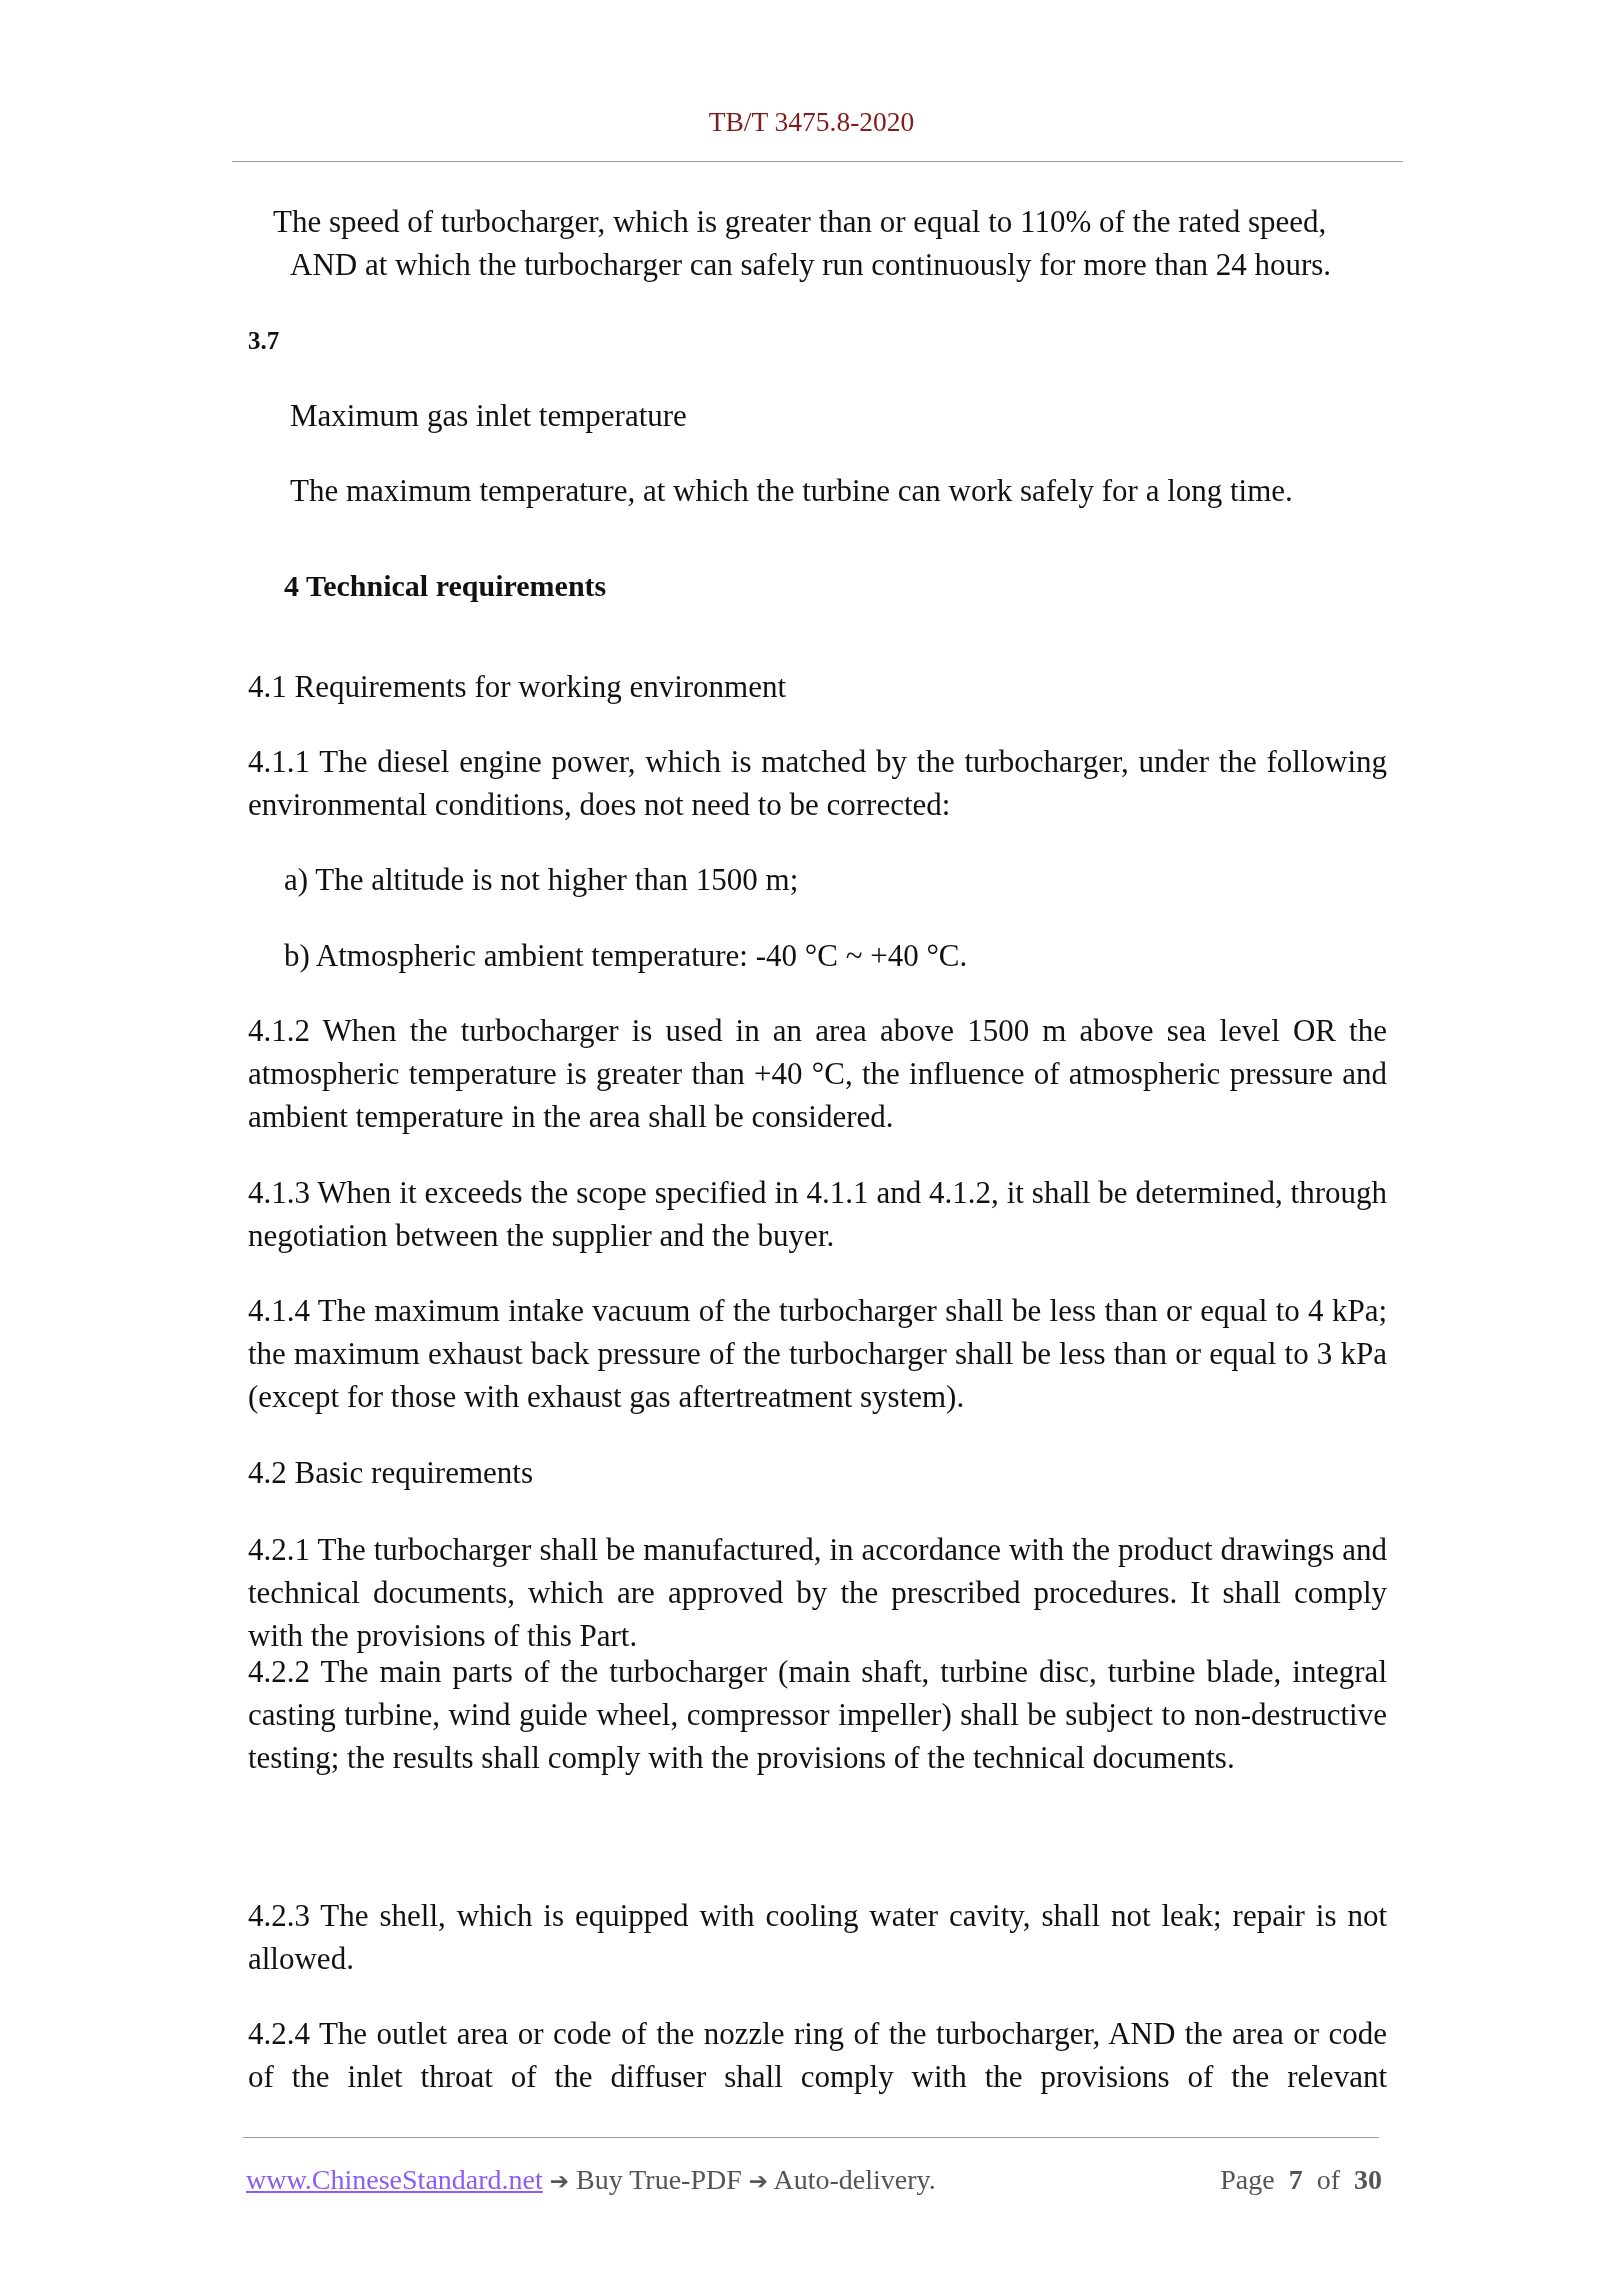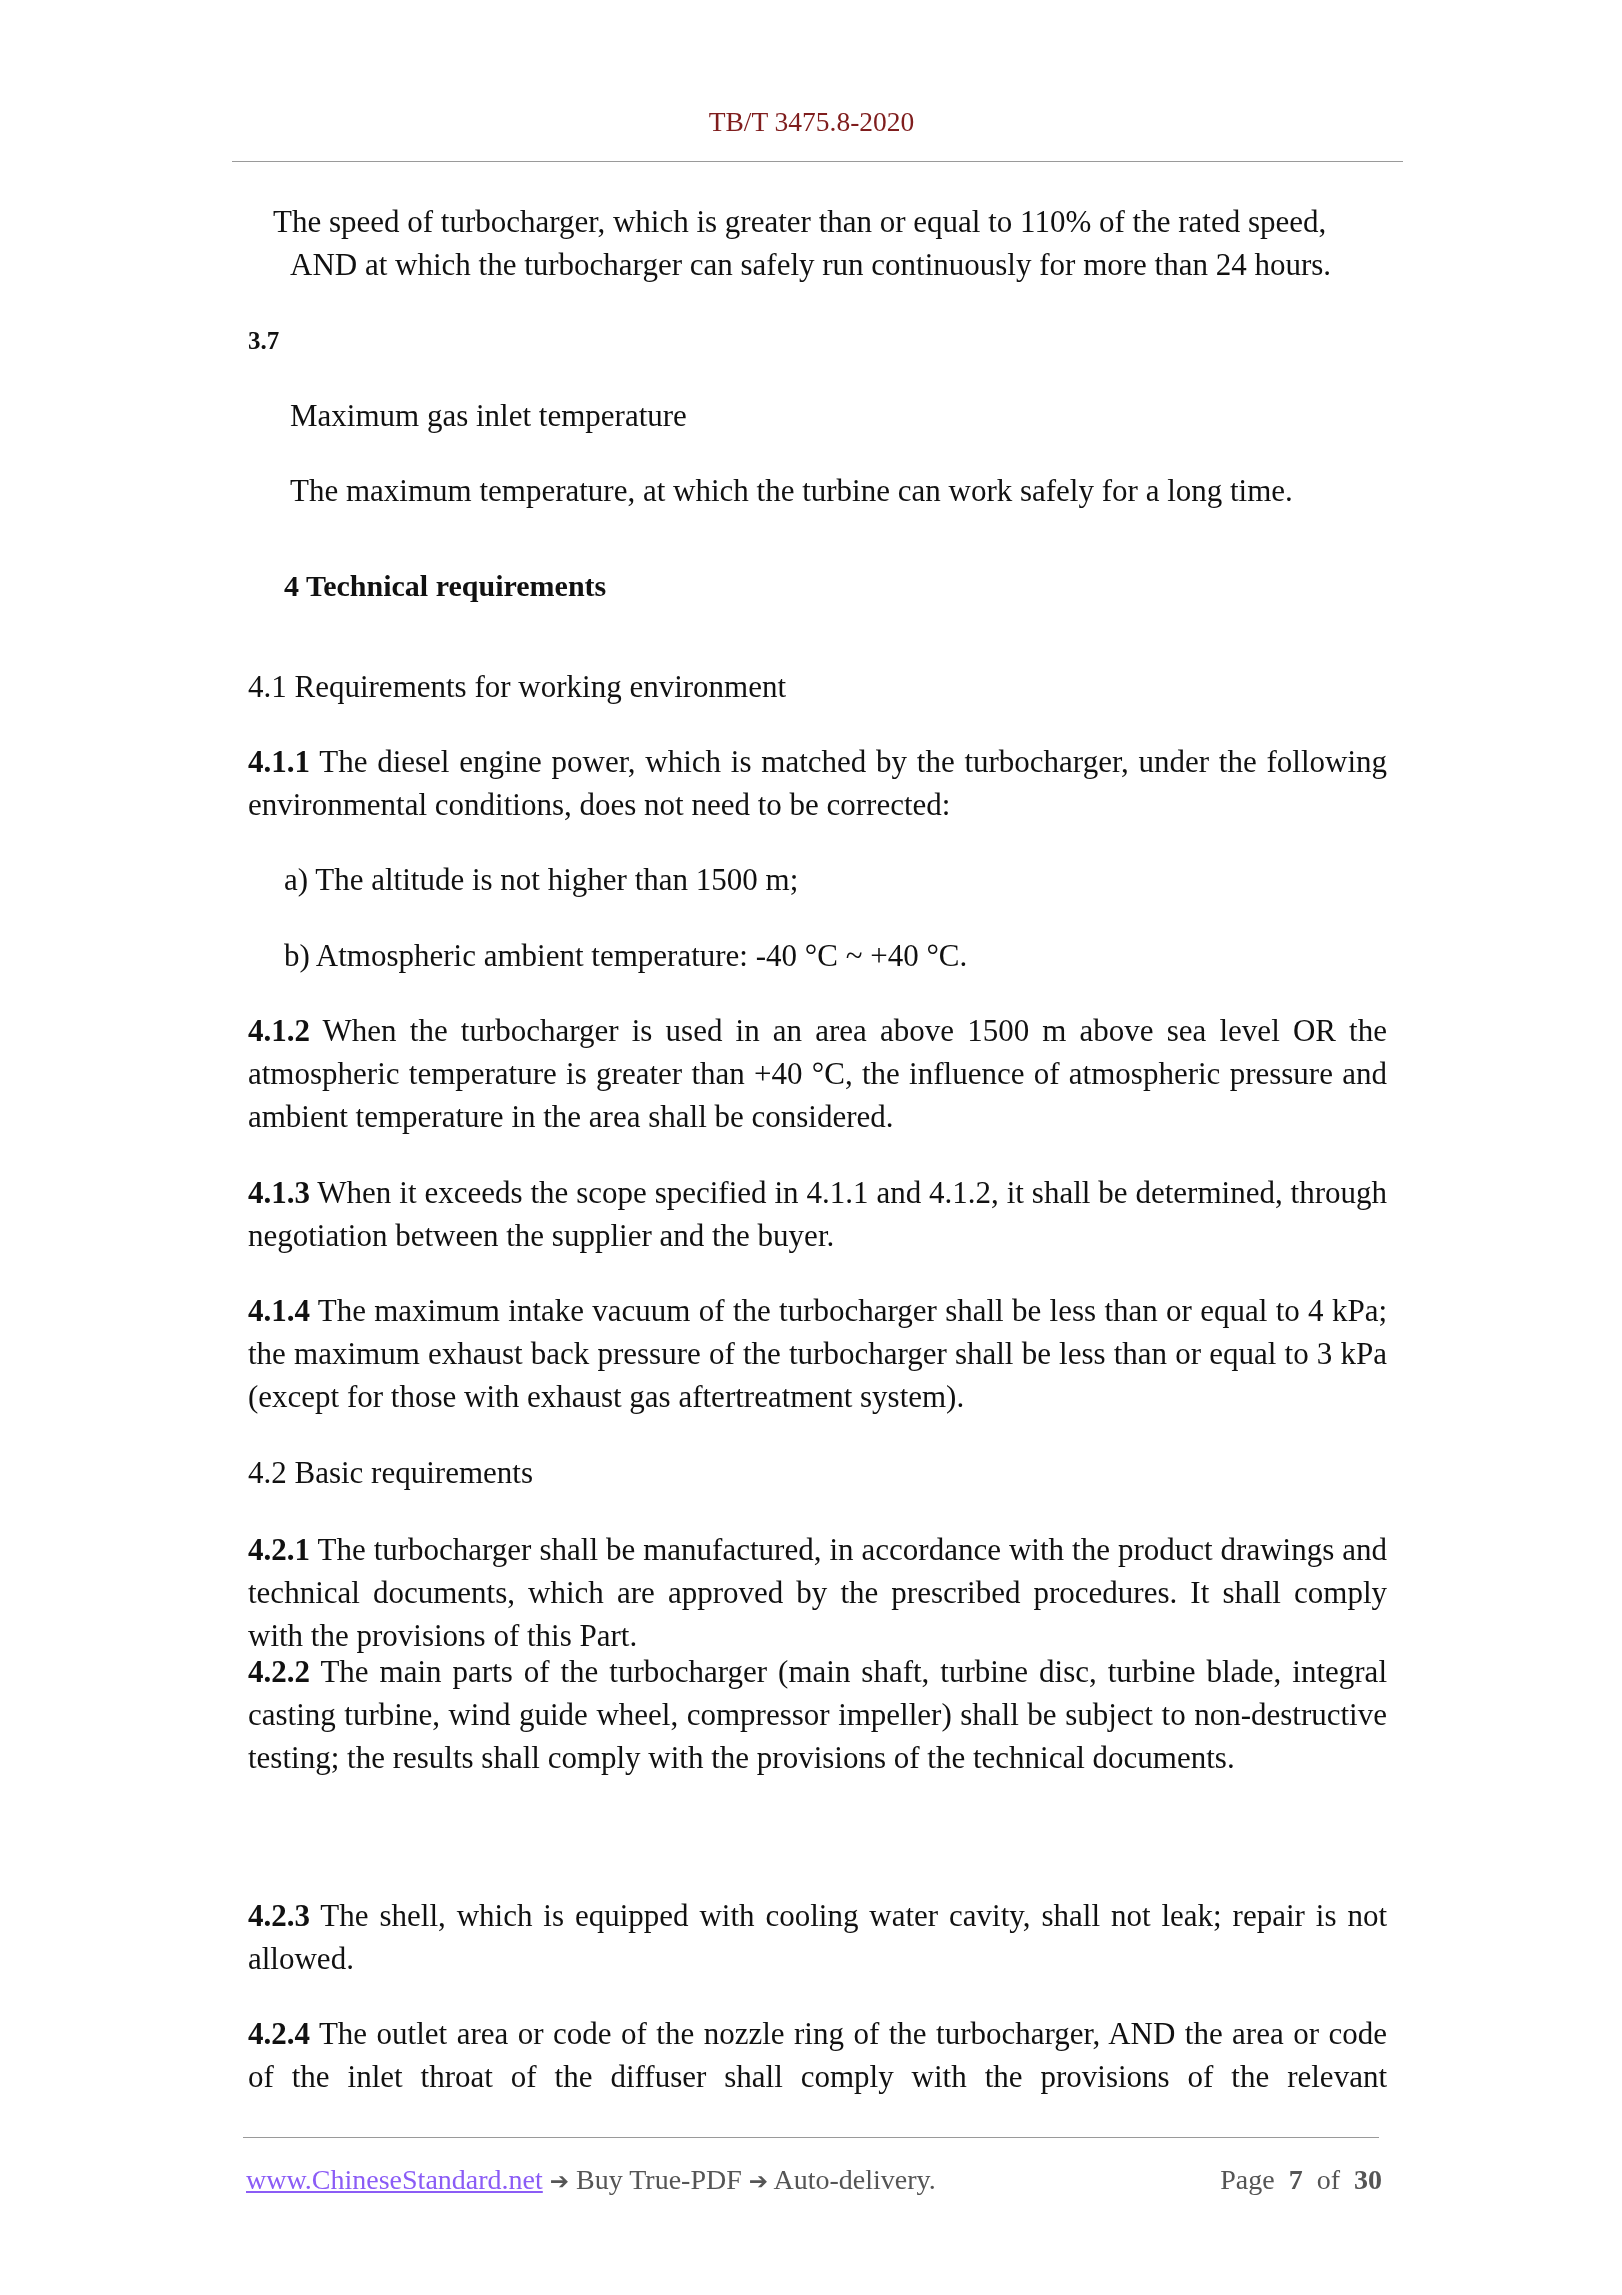--- a/index.html
+++ b/index.html
@@ -17,21 +17,21 @@
       left: 232px; width: 1171px; top: 161px; height: 0;
       border-top: 1.7px solid #9a9a9a;
     }
     .line {
       font-size: 31px; line-height: 43px; white-space: nowrap;
     }
     .para {
       left: 248px; width: 1139px; font-size: 31px; line-height: 43px;
       text-align: justify;
     }
-    .num { font-weight: bold; }
+    .num { font-weight: normal; }
     .term-num { left: 248px; font-weight: bold; font-size: 25px; line-height: 43px; }
     .h1 { left: 248px; font-weight: bold; font-size: 30px; line-height: 50px; margin-left: 36px; }
     .h2 { left: 248px; font-weight: normal; font-size: 31px; line-height: 43px; }
     .list-item { left: 284px; font-size: 31px; line-height: 43px; }
     .footer-rule {
       left: 243px; width: 1136px; top: 2137px; height: 0;
       border-top: 1.7px solid #9a9a9a;
     }
     .footer {
       left: 246px; width: 1136px; top: 2161px; font-size: 28px; line-height: 37px;

